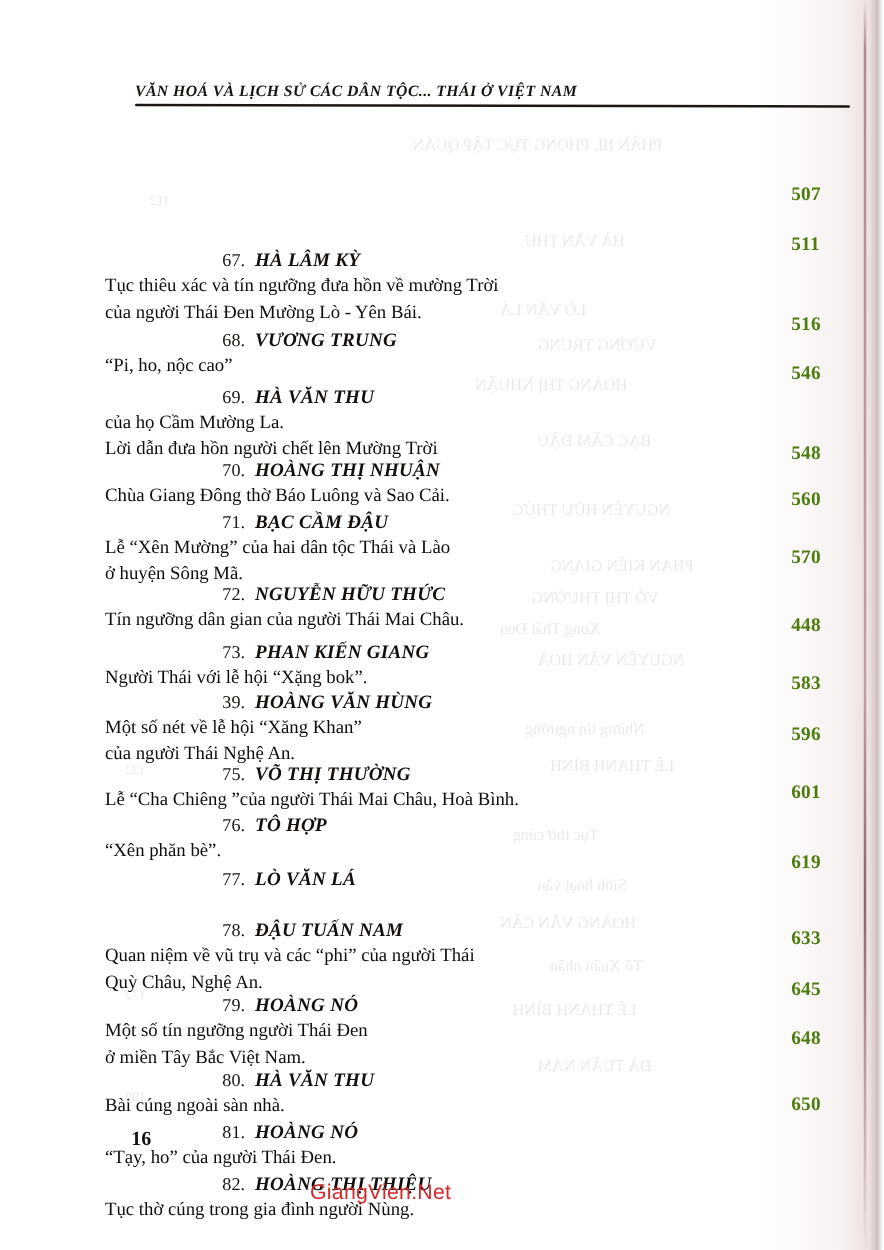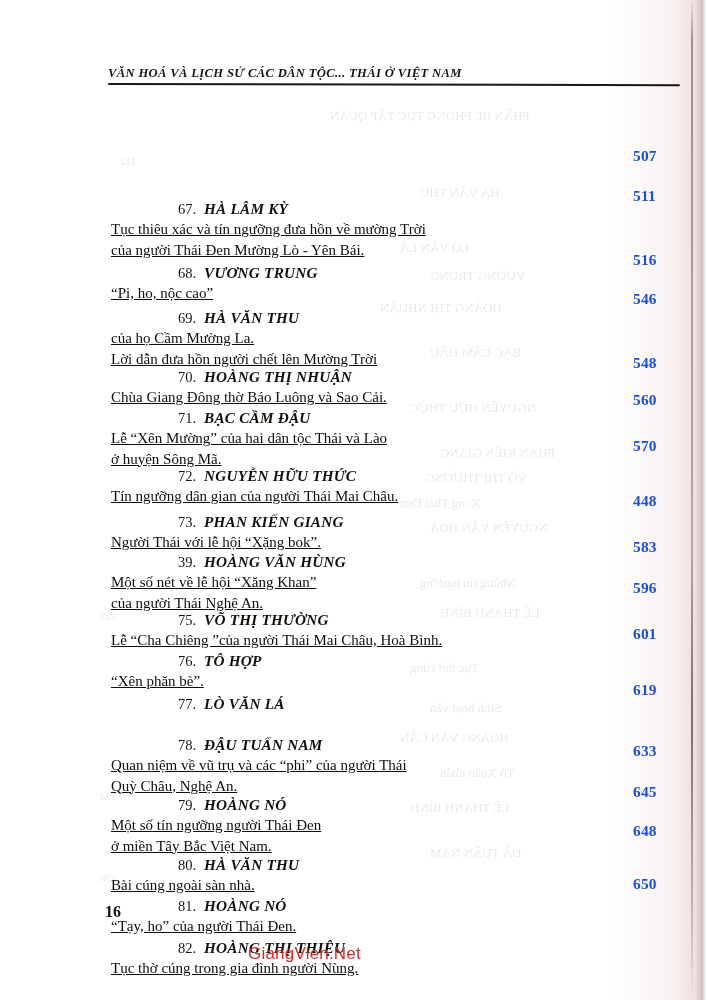--- a/index.html
+++ b/index.html
@@ -100,39 +100,38 @@
   .author {
     margin-left: 8px;
     font-size: 15.2px;
     font-style: italic;
     font-weight: bold;
     letter-spacing: 0.25px;
     color: #140f0b;
     white-space: nowrap;
   }
   .title-block {
-    margin-left: 111px;
+    margin-left: 84px;
     margin-top: 1px;
     width: 430px;
     position: relative;
-    text-decoration: underline;
   }
   .title-line {
     font-size: 15px;
     line-height: 20.5px;
     color: #100d0a;
     white-space: nowrap;
   }
   .pageno {
     position: absolute;
     left: 633px;
     font-size: 15.4px;
     font-weight: bold;
     letter-spacing: 0.2px;
-    color: #1d4ed8;
+    color: #4d7c0f;
   }
 
   
   #folio {
     position: absolute;
     left: 105px;
     top: 903px;
     font-size: 16px;
     font-weight: bold;
     color: #12100c;

